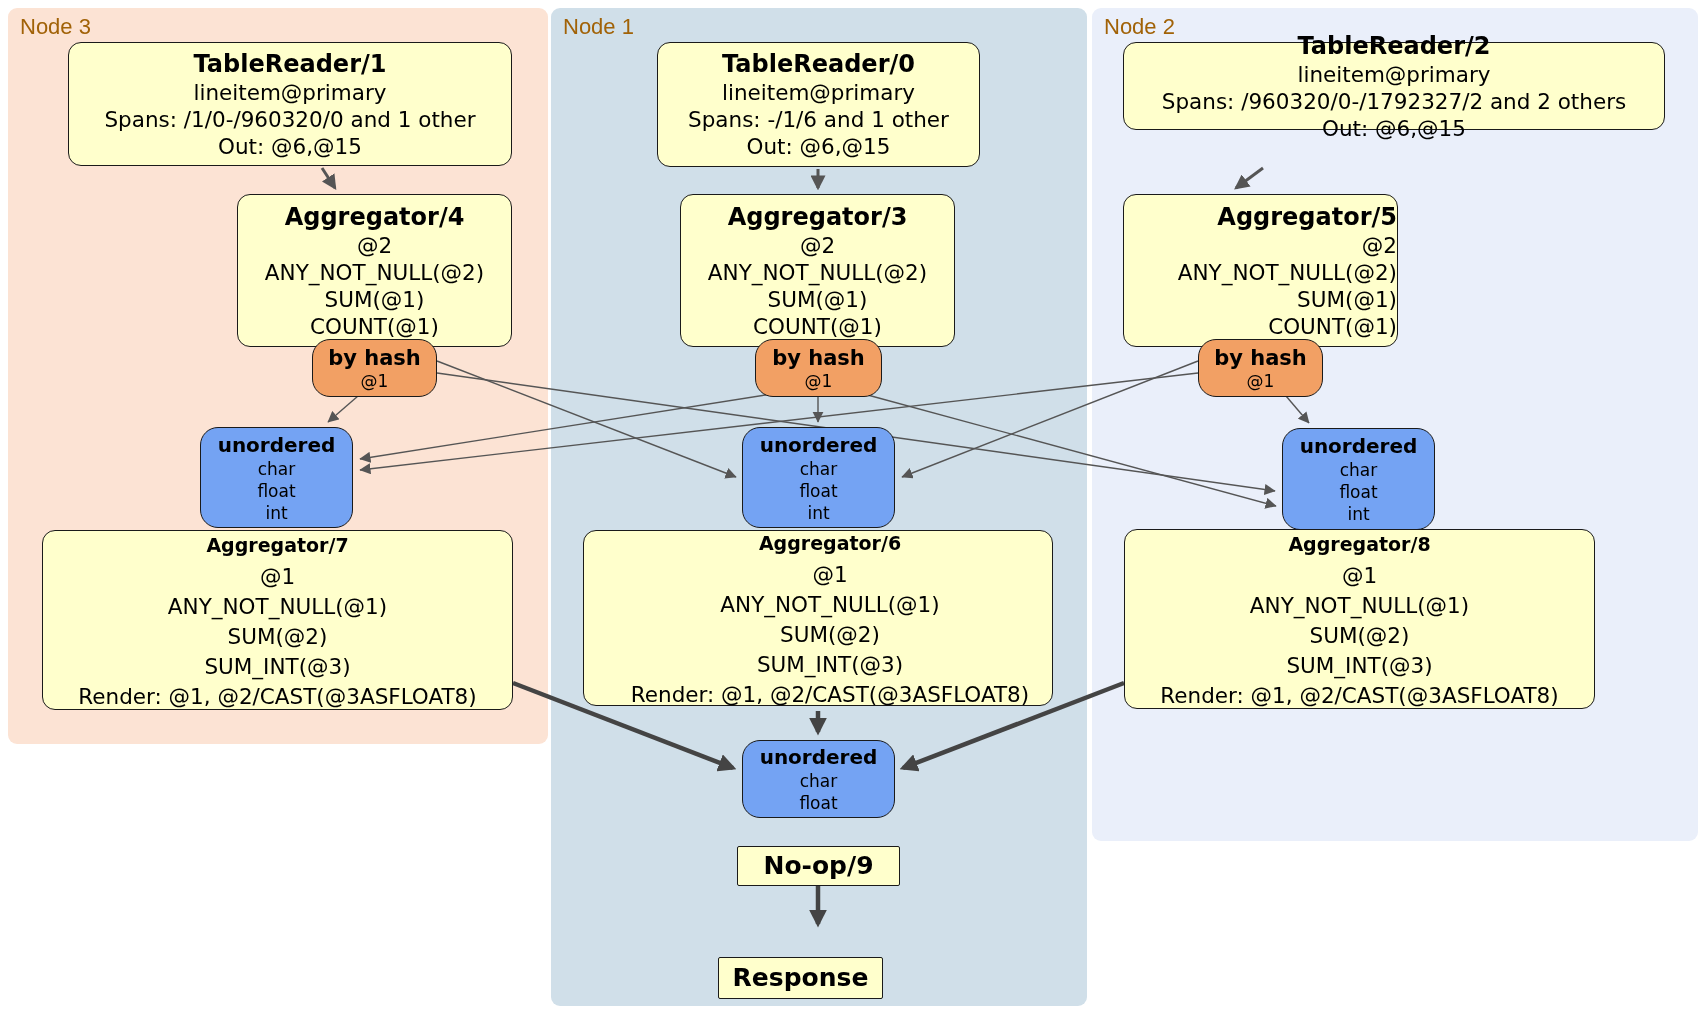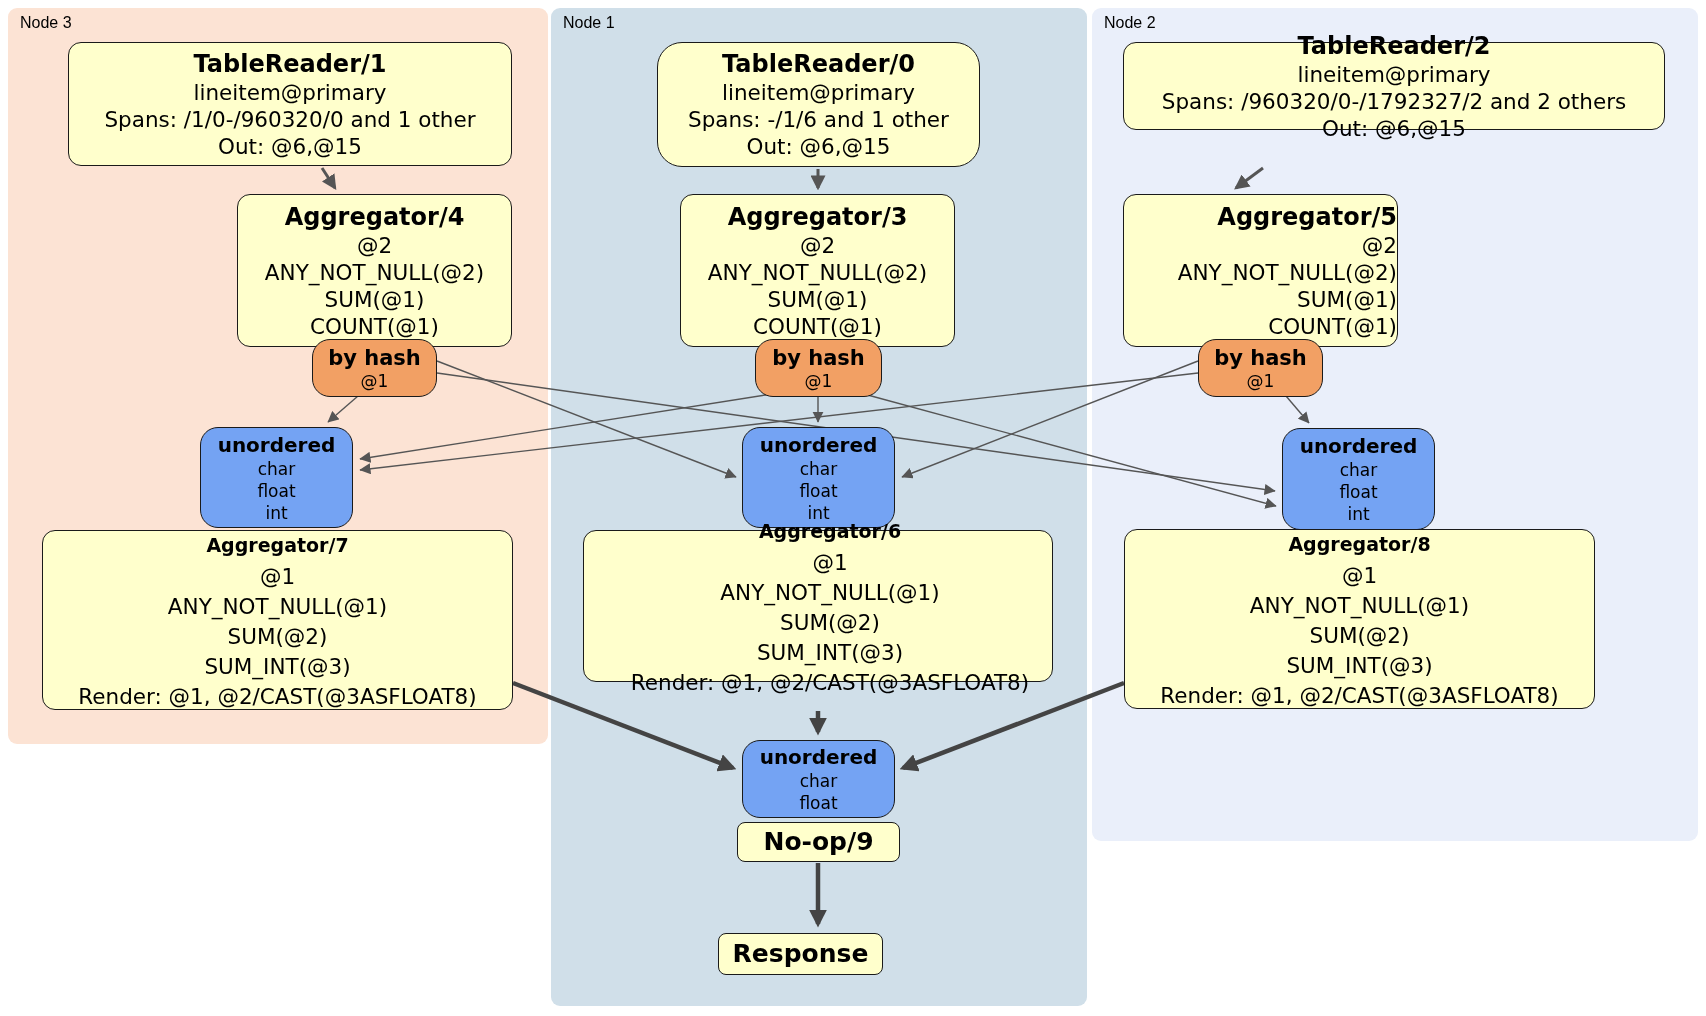--- a/index.html
+++ b/index.html
@@ -22,21 +22,21 @@
     overflow:hidden;
   }
   
   .panel{position:absolute;border-radius:9px;z-index:1;}
   #p-node3{left:8px;top:8px;width:540px;height:736px;background:var(--node3_bg);}
   #p-node1{left:551px;top:8px;width:536px;height:998px;background:var(--node1_bg);}
   #p-node2{left:1092px;top:8px;width:606px;height:833px;background:var(--node2_bg);}
   .panel-label{
     position:absolute;left:12px;top:6px;
     font-family:"Liberation Sans",sans-serif;
-    font-size:16px;color:#000000;white-space:nowrap;
+    font-size:22px;color:#a16207;white-space:nowrap;
   }
   
   #edges{position:absolute;left:0;top:0;z-index:2;}
   .e-thin{stroke:var(--edge_thin);stroke-width:1.4;fill:none;}
   .e-med{stroke:var(--edge_thin);stroke-width:3;fill:none;}
   .e-thick{stroke:var(--edge_thick);stroke-width:4.5;fill:none;}
   
   .box{
     position:absolute;z-index:3;
     box-sizing:border-box;
@@ -49,38 +49,38 @@
   .proc .title{font-weight:bold;font-size:24px;line-height:30px;}
   .proc .line{font-size:21.5px;line-height:27px;}
   .proc.tall .title{font-size:19px;line-height:33px;}
   .proc.tall .line{line-height:30px;}
   .router{background:var(--router_fill);border-radius:18px;}
   .router .rtitle{font-weight:bold;font-size:21px;line-height:25px;}
   .router .rdetail{font-size:17px;line-height:20px;}
   .sync{background:var(--sync_fill);border-radius:18px;}
   .sync .stitle{font-weight:bold;font-size:20px;line-height:26px;text-align:center;}
   .sync .sline{font-size:17px;line-height:22px;}
-  .mini{background:var(--proc_fill);border-radius:8px;}
+  .mini{background:var(--proc_fill);border-radius:2px;margin-top:24px;}
   .mini .title{font-weight:bold;font-size:25px;line-height:28px;}
 
   
   #tr1 {left:68px;  top:42px;  width:444px; height:124px;}
-  #tr0 {left:657px; top:42px;  width:323px; height:125px;border-radius:25px;}
+  #tr0 {left:657px; top:42px;  width:323px; height:125px;}
   #tr2 {left:1123px;top:42px;  width:542px; height:88px;}
   #agg4{left:237px; top:194px; width:275px; height:153px;}
   #agg3{left:680px; top:194px; width:275px; height:153px;}
   #agg5{left:1123px;top:194px; width:275px; height:153px;align-items:flex-end;}
   #bh3 {left:312px; top:339px; width:125px; height:58px;}
   #bh1 {left:755px; top:339px; width:127px; height:58px;}
   #bh2 {left:1198px;top:339px; width:125px; height:58px;}
   #un3 {left:200px; top:427px; width:153px; height:101px;}
   #un1 {left:742px; top:427px; width:153px; height:101px;}
   #un2 {left:1282px;top:428px; width:153px; height:102px;}
   #agg7{left:42px;  top:530px; width:471px; height:180px;}
-  #agg6{left:583px; top:530px; width:470px; height:152px;padding-left:24px;}
+  #agg6{left:583px; top:530px; width:470px; height:176px;padding-left:24px;}
   #agg8{left:1124px;top:529px; width:471px; height:180px;}
   #unf {left:742px; top:740px; width:153px; height:78px;}
   #noop{left:737px; top:822px; width:163px; height:40px;}
   #resp{left:718px; top:933px; width:165px; height:42px;}
 </style>
 </head>
 <body>
 
 <div id="stage">
 

